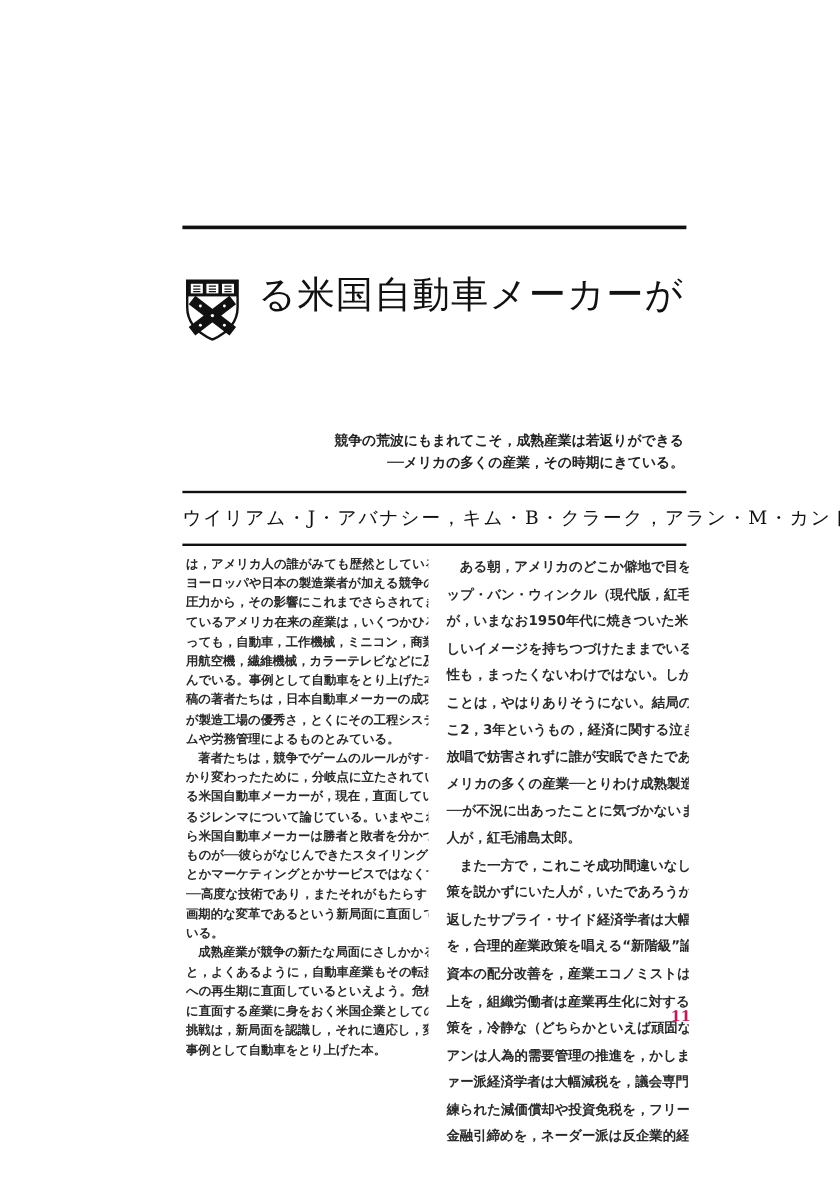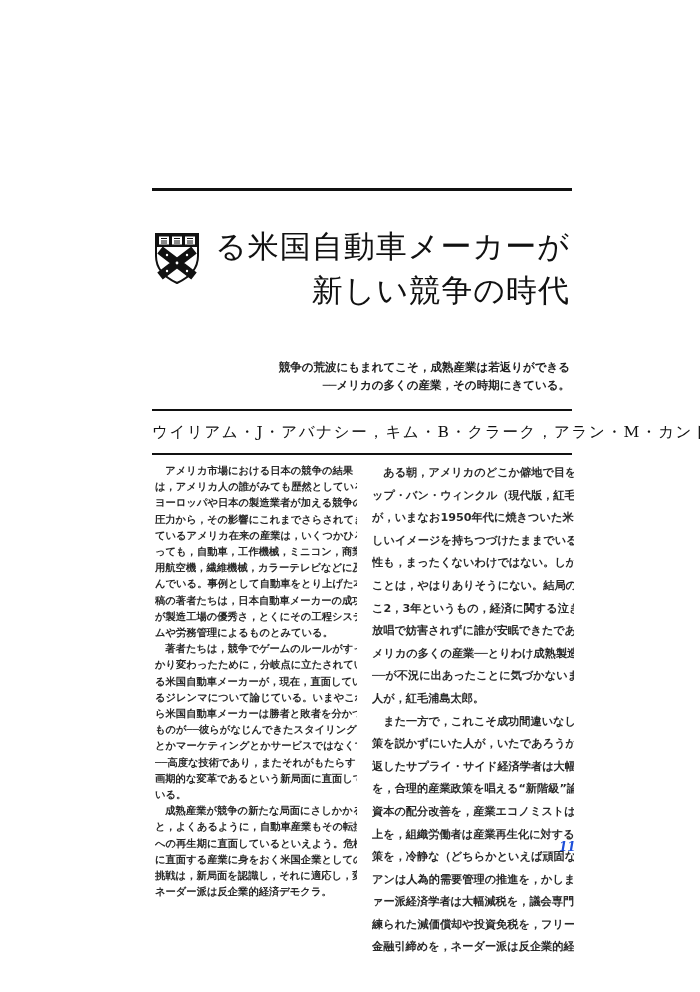--- a/index.html
+++ b/index.html
@@ -29,21 +29,21 @@
     font-family: "DejaVu Serif", serif; font-size: 15.5px; letter-spacing: 1.6px; color: #111;
     white-space: nowrap; }
 
   .col { position: absolute; top: 462px; font-family: "DejaVu Sans", sans-serif; color: #2a2a2a; }
   .col.left { left: 155px; width: 202px; font-size: 10.3px; line-height: 16.2px; font-weight: bold; }
   .col.right { left: 372px; width: 202px; font-size: 11.2px; line-height: 22.6px; font-weight: bold; }
   .col .ln { white-space: nowrap; overflow: hidden; }
   .col .ln.indent { padding-left: 1em; }
 
   .pageno { position: absolute; left: 559px; top: 840px; font-family: "DejaVu Serif", serif;
-    font-style: italic; font-weight: bold; font-size: 12px; color: #1d4ed8; }
+    font-weight: bold; font-size: 12px; color: #be185d; }
 </style>
 </head>
 <body>
 
 <div class="rule top"></div>
 
 <div class="logo">
   <svg width="46" height="52" viewBox="0 0 46 52">
     <path d="M2 2 H44 V24 C44 38 34 46 23 51 C12 46 2 38 2 24 Z" fill="#fff" stroke="#111" stroke-width="2"></path>
     <rect x="2" y="2" width="42" height="13" fill="#111"></rect>
@@ -55,34 +55,32 @@
     <circle cx="13" cy="23" r="1.2" fill="#fff"></circle>
       <circle cx="33" cy="23" r="1.2" fill="#fff"></circle>
     <circle cx="23" cy="31" r="1.4" fill="#fff"></circle>
       <circle cx="13" cy="39" r="1.2" fill="#fff"></circle>
     <circle cx="33" cy="39" r="1.2" fill="#fff"></circle>
   </svg>
 </div>
 
 <div class="title">
   <div>る米国自動車メーカーが</div>
-  <div>新しい競争の時代</div>
 </div>
 
 <div class="lede">
   <div>競争の荒波にもまれてこそ，成熟産業は若返りができる</div>
   <div>──メリカの多くの産業，その時期にきている。</div>
 </div>
 
 <div class="rule mid1"></div>
 <div class="authors">ウイリアム・J・アバナシー，キム・B・クラーク，アラン・M・カントロウ</div>
 <div class="rule mid2"></div>
 
 <div class="col left" id="leftcol">
-    <div class="ln indent">アメリカ市場における日本の競争の結果</div>
     <div class="ln">は，アメリカ人の誰がみても歴然としている。</div>
     <div class="ln">ヨーロッパや日本の製造業者が加える競争の</div>
     <div class="ln">圧力から，その影響にこれまでさらされてき</div>
     <div class="ln">ているアメリカ在来の産業は，いくつかひろ</div>
     <div class="ln">っても，自動車，工作機械，ミニコン，商業</div>
     <div class="ln">用航空機，繊維機械，カラーテレビなどに及</div>
     <div class="ln">んでいる。事例として自動車をとり上げた本</div>
     <div class="ln">稿の著者たちは，日本自動車メーカーの成功</div>
     <div class="ln">が製造工場の優秀さ，とくにその工程システ</div>
     <div class="ln">ムや労務管理によるものとみている。</div>
@@ -94,21 +92,21 @@
     <div class="ln">ものが──彼らがなじんできたスタイリング</div>
     <div class="ln">とかマーケティングとかサービスではなくて</div>
     <div class="ln">──高度な技術であり，またそれがもたらす</div>
     <div class="ln">画期的な変革であるという新局面に直面して</div>
     <div class="ln">いる。</div>
     <div class="ln indent">成熟産業が競争の新たな局面にさしかかる</div>
     <div class="ln">と，よくあるように，自動車産業もその転換</div>
     <div class="ln">への再生期に直面しているといえよう。危機</div>
     <div class="ln">に直面する産業に身をおく米国企業としての</div>
     <div class="ln">挑戦は，新局面を認識し，それに適応し，変</div>
-    <div class="ln">ネーダー派は反企業的経済デモクラ。</div>
+    <div class="ln">事例として自動車をとり上げた本。</div>
   </div>
 <div class="col right" id="rightcol">
     <div class="ln indent">ある朝，アメリカのどこか僻地で目を覚ましたリ</div>
     <div class="ln">ップ・バン・ウィンクル（現代版，紅毛浦島太郎）</div>
     <div class="ln">が，いまなお1950年代に焼きついた米国産業の輝か</div>
     <div class="ln">しいイメージを持ちつづけたままでいるという可能</div>
     <div class="ln">性も，まったくないわけではない。しかし，そんな</div>
     <div class="ln">ことは，やはりありそうにない。結局のところ，こ</div>
     <div class="ln">こ2，3年というもの，経済に関する泣き言の一斉</div>
     <div class="ln">放唱で妨害されずに誰が安眠できたであろうか。ア</div>

